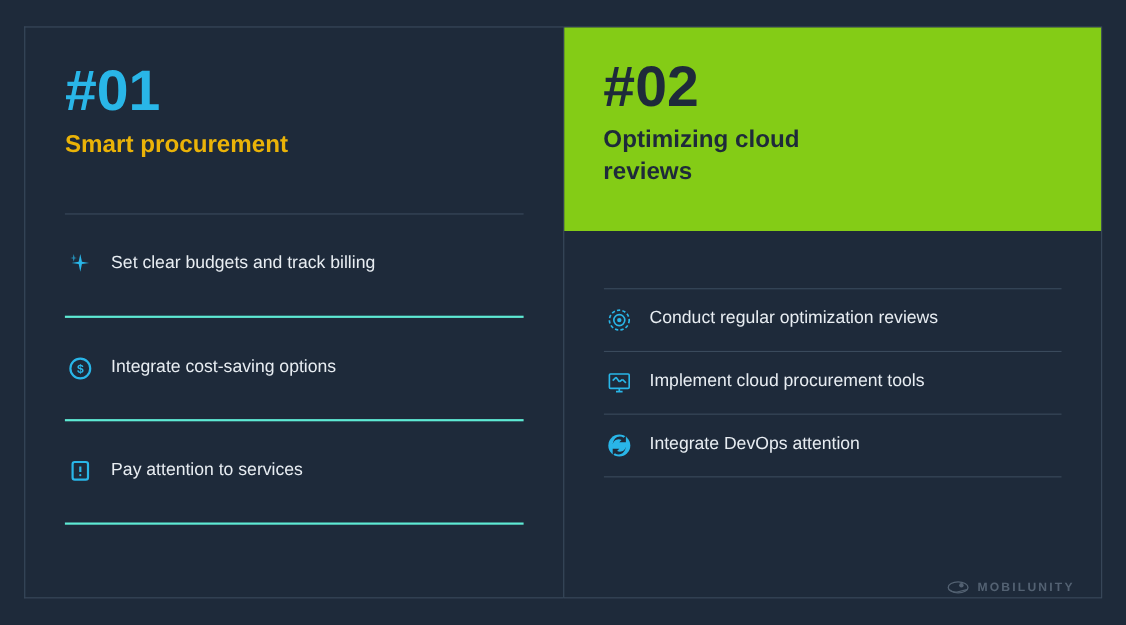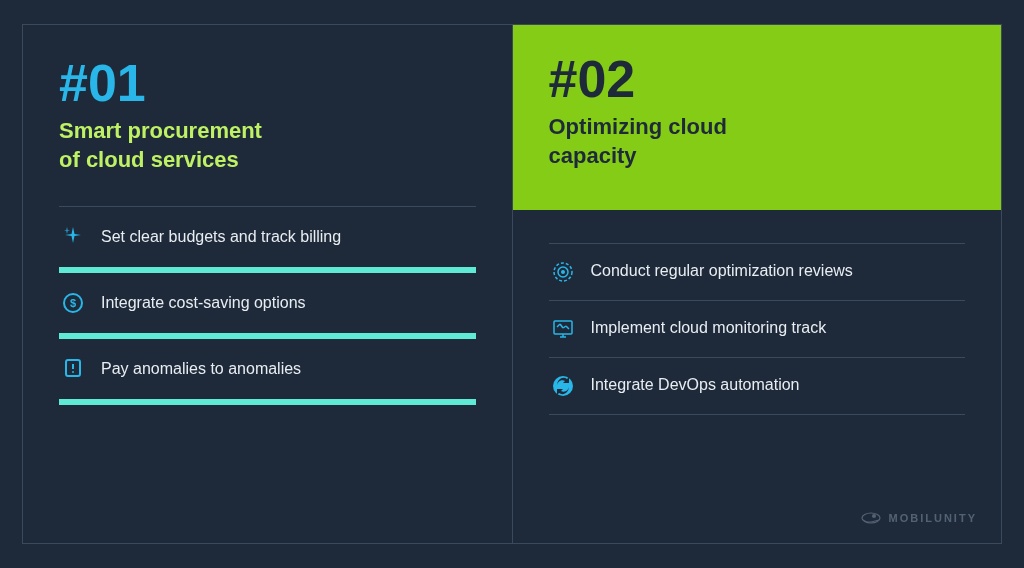--- a/index.html
+++ b/index.html
@@ -44,23 +44,23 @@
       font-size: 52px;
       font-weight: 900;
       color: #29b6e8;
       line-height: 1;
       margin-bottom: 8px;
     }
 
     .subtitle {
       font-size: 22px;
       font-weight: 700;
-      color: #bef264;
+      color: #eab308;
       line-height: 1.3;
-      margin-bottom: 32px;
+      margin-bottom: 48px;
     }
 
     .card-right .header-block {
       background-color: #84cc16;
       margin: -32px -36px 32px -36px;
       padding: 28px 36px 28px 36px;
     }
 
     .card-right .number-heading {
       color: #1e2a3a;
@@ -74,22 +74,22 @@
     .items-list {
       display: flex;
       flex-direction: column;
       gap: 0;
     }
 
     .list-item {
       display: flex;
       align-items: center;
       gap: 14px;
-      padding: 18px 0;
-      border-bottom: 6px solid #5eead4;
+      padding: 34px 0;
+      border-bottom: 2px solid #5eead4;
     }
 
     .list-item:first-child {
       border-top: 1px solid #3a4a5c;
     }
 
     .item-icon {
       font-size: 22px;
       flex-shrink: 0;
       width: 28px;
@@ -108,38 +108,38 @@
     
     .svg-icon {
       width: 24px;
       height: 24px;
       flex-shrink: 0;
     }
 
     
     .logo-area {
       position: absolute;
-      bottom: 18px;
+      bottom: 2px;
       right: 24px;
       display: flex;
       align-items: center;
       gap: 8px;
       opacity: 0.5;
     }
 
     .logo-text {
       font-size: 11px;
       color: #8899aa;
       letter-spacing: 2px;
       font-weight: 600;
       text-transform: uppercase;
     }
 
     .right-items {
-      margin-top: 1px;
+      margin-top: 20px;
     }
 
     .right-item {
       display: flex;
       align-items: flex-start;
       gap: 14px;
       padding: 16px 0;
       border-bottom: 1px solid #3a4a5c;
     }
 
@@ -149,21 +149,20 @@
   </style>
 </head>
 <body>
 
 <div class="outer-wrapper">
 
   <div class="card card-left">
     <div class="number-heading">#01</div>
     <div class="subtitle">
       <span>Smart procurement</span><br>
-      <span>of cloud services</span>
     </div>
 
     <div class="items-list">
 
       <div class="list-item">
         <div class="item-icon">
           <svg class="svg-icon" viewBox="0 0 24 24" fill="none">
             <path d="M12 2 L13.5 9 L20 10 L13.5 11 L12 18 L10.5 11 L4 10 L10.5 9 Z" fill="#29b6e8"></path>
             <path d="M6 2 L6.8 5 L9 5.5 L6.8 6 L6 9 L5.2 6 L3 5.5 L5.2 5 Z" fill="#29b6e8" opacity="0.7"></path>
           </svg>
@@ -182,31 +181,31 @@
       </div>
 
       <div class="list-item">
         <div class="item-icon">
           <svg class="svg-icon" viewBox="0 0 24 24" fill="none">
             <rect x="5" y="3" width="14" height="16" rx="2" stroke="#29b6e8" stroke-width="2" fill="none"></rect>
             <line x1="12" y1="7" x2="12" y2="12" stroke="#29b6e8" stroke-width="2"></line>
             <circle cx="12" cy="15" r="1" fill="#29b6e8"></circle>
           </svg>
         </div>
-        <span class="item-text">Pay anomalies to anomalies</span>
+        <span class="item-text">Pay attention to services</span>
       </div>
     </div>
   </div>
 
   <div class="card card-right">
     <div class="header-block">
       <div class="number-heading">#02</div>
       <div class="subtitle">
         <span>Optimizing cloud</span><br>
-        <span>capacity</span>
+        <span>reviews</span>
       </div>
     </div>
 
     <div class="right-items">
 
       <div class="right-item">
         <div class="item-icon">
           <svg class="svg-icon" viewBox="0 0 24 24" fill="none">
             <circle cx="12" cy="12" r="9" stroke="#29b6e8" stroke-width="1.5" fill="none" stroke-dasharray="3 2"></circle>
             <circle cx="12" cy="12" r="5" stroke="#29b6e8" stroke-width="1.5" fill="none"></circle>
@@ -221,32 +220,32 @@
           <svg class="svg-icon" viewBox="0 0 24 24" fill="none">
             <rect x="3" y="4" width="18" height="13" rx="1" stroke="#29b6e8" stroke-width="1.5" fill="none"></rect>
             <line x1="9" y1="20" x2="15" y2="20" stroke="#29b6e8" stroke-width="1.5"></line>
             <line x1="12" y1="17" x2="12" y2="20" stroke="#29b6e8" stroke-width="1.5"></line>
             <line x1="6" y1="10" x2="9" y2="7" stroke="#29b6e8" stroke-width="1.5"></line>
             <line x1="9" y1="7" x2="12" y2="11" stroke="#29b6e8" stroke-width="1.5"></line>
             <line x1="12" y1="11" x2="15" y2="9" stroke="#29b6e8" stroke-width="1.5"></line>
             <line x1="15" y1="9" x2="18" y2="12" stroke="#29b6e8" stroke-width="1.5"></line>
           </svg>
         </div>
-        <span class="item-text">Implement cloud monitoring track</span>
+        <span class="item-text">Implement cloud procurement tools</span>
       </div>
 
       <div class="right-item">
         <div class="item-icon">
           <svg class="svg-icon" viewBox="0 0 24 24" fill="none">
             <circle cx="12" cy="12" r="10" fill="#29b6e8"></circle>
             <path d="M6 12 C6 8 10 5 14 7 L12 9 L18 9 L18 3 L16 5 C12 2 6 5 6 12 Z" fill="#1e2a3a"></path>
             <path d="M18 12 C18 16 14 19 10 17 L12 15 L6 15 L6 21 L8 19 C12 22 18 19 18 12 Z" fill="#1e2a3a"></path>
           </svg>
         </div>
-        <span class="item-text">Integrate DevOps automation</span>
+        <span class="item-text">Integrate DevOps attention</span>
       </div>
     </div>
 
     <div class="logo-area">
       <svg width="20" height="14" viewBox="0 0 20 14">
         <ellipse cx="10" cy="7" rx="9" ry="5" fill="none" stroke="#8899aa" stroke-width="1.2"></ellipse>
         <circle cx="13" cy="5" r="2" fill="#8899aa"></circle>
         <path d="M2 9 Q6 12 10 11 Q14 10 18 9" stroke="#8899aa" stroke-width="1" fill="none"></path>
       </svg>
       <span class="logo-text">MOBILUNITY</span>

